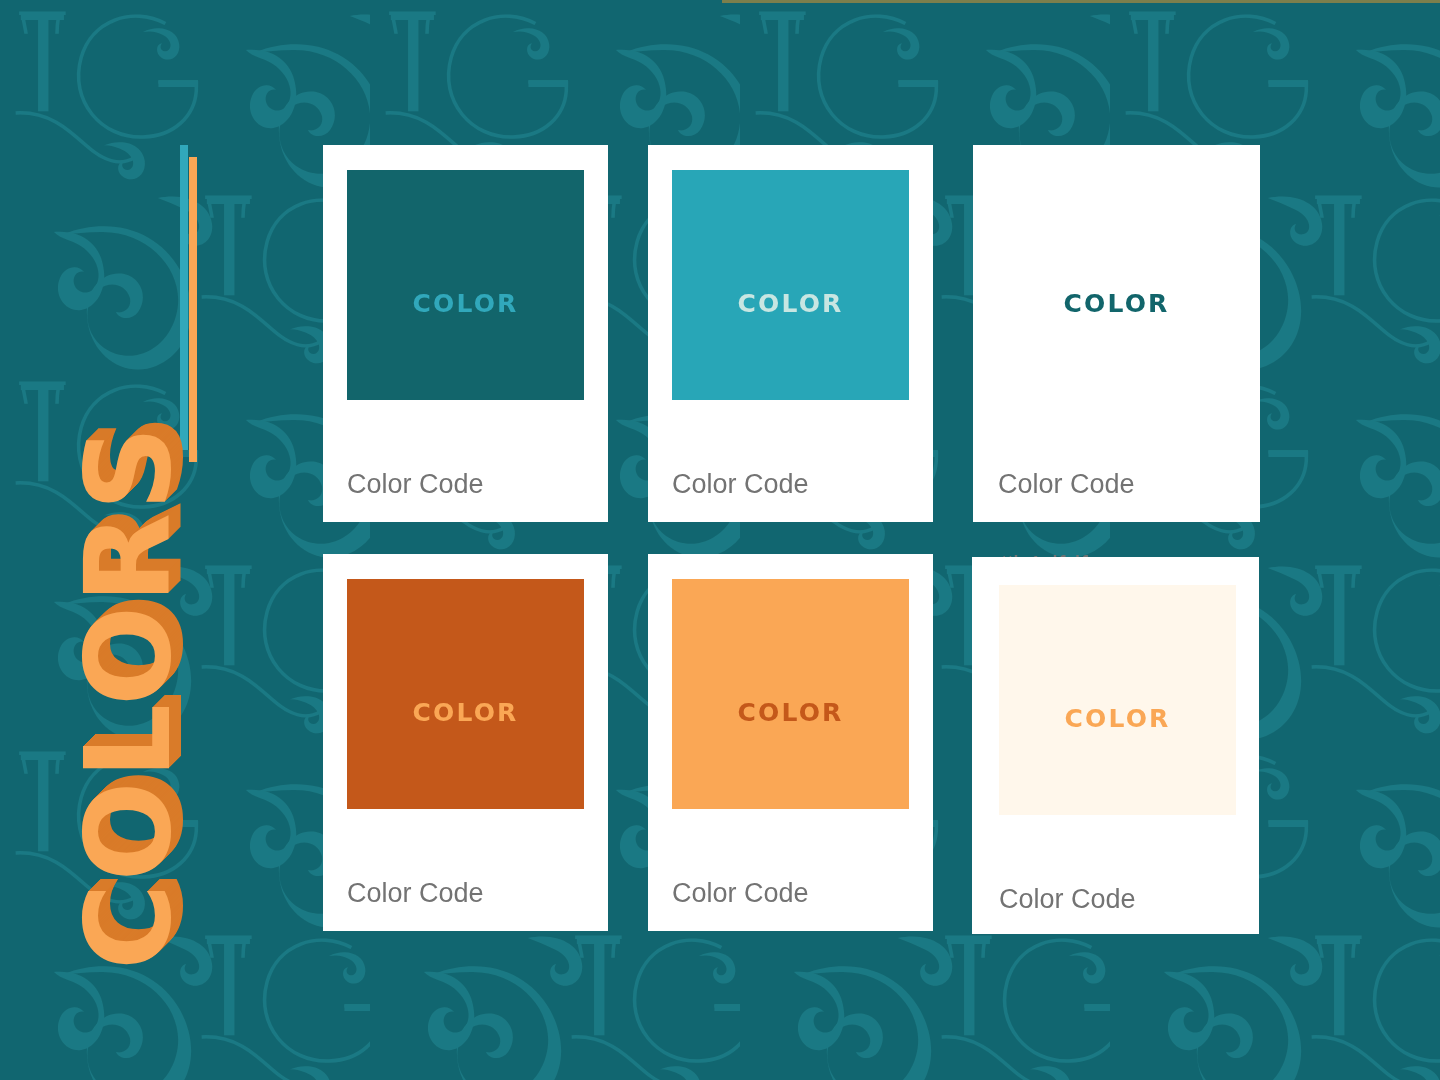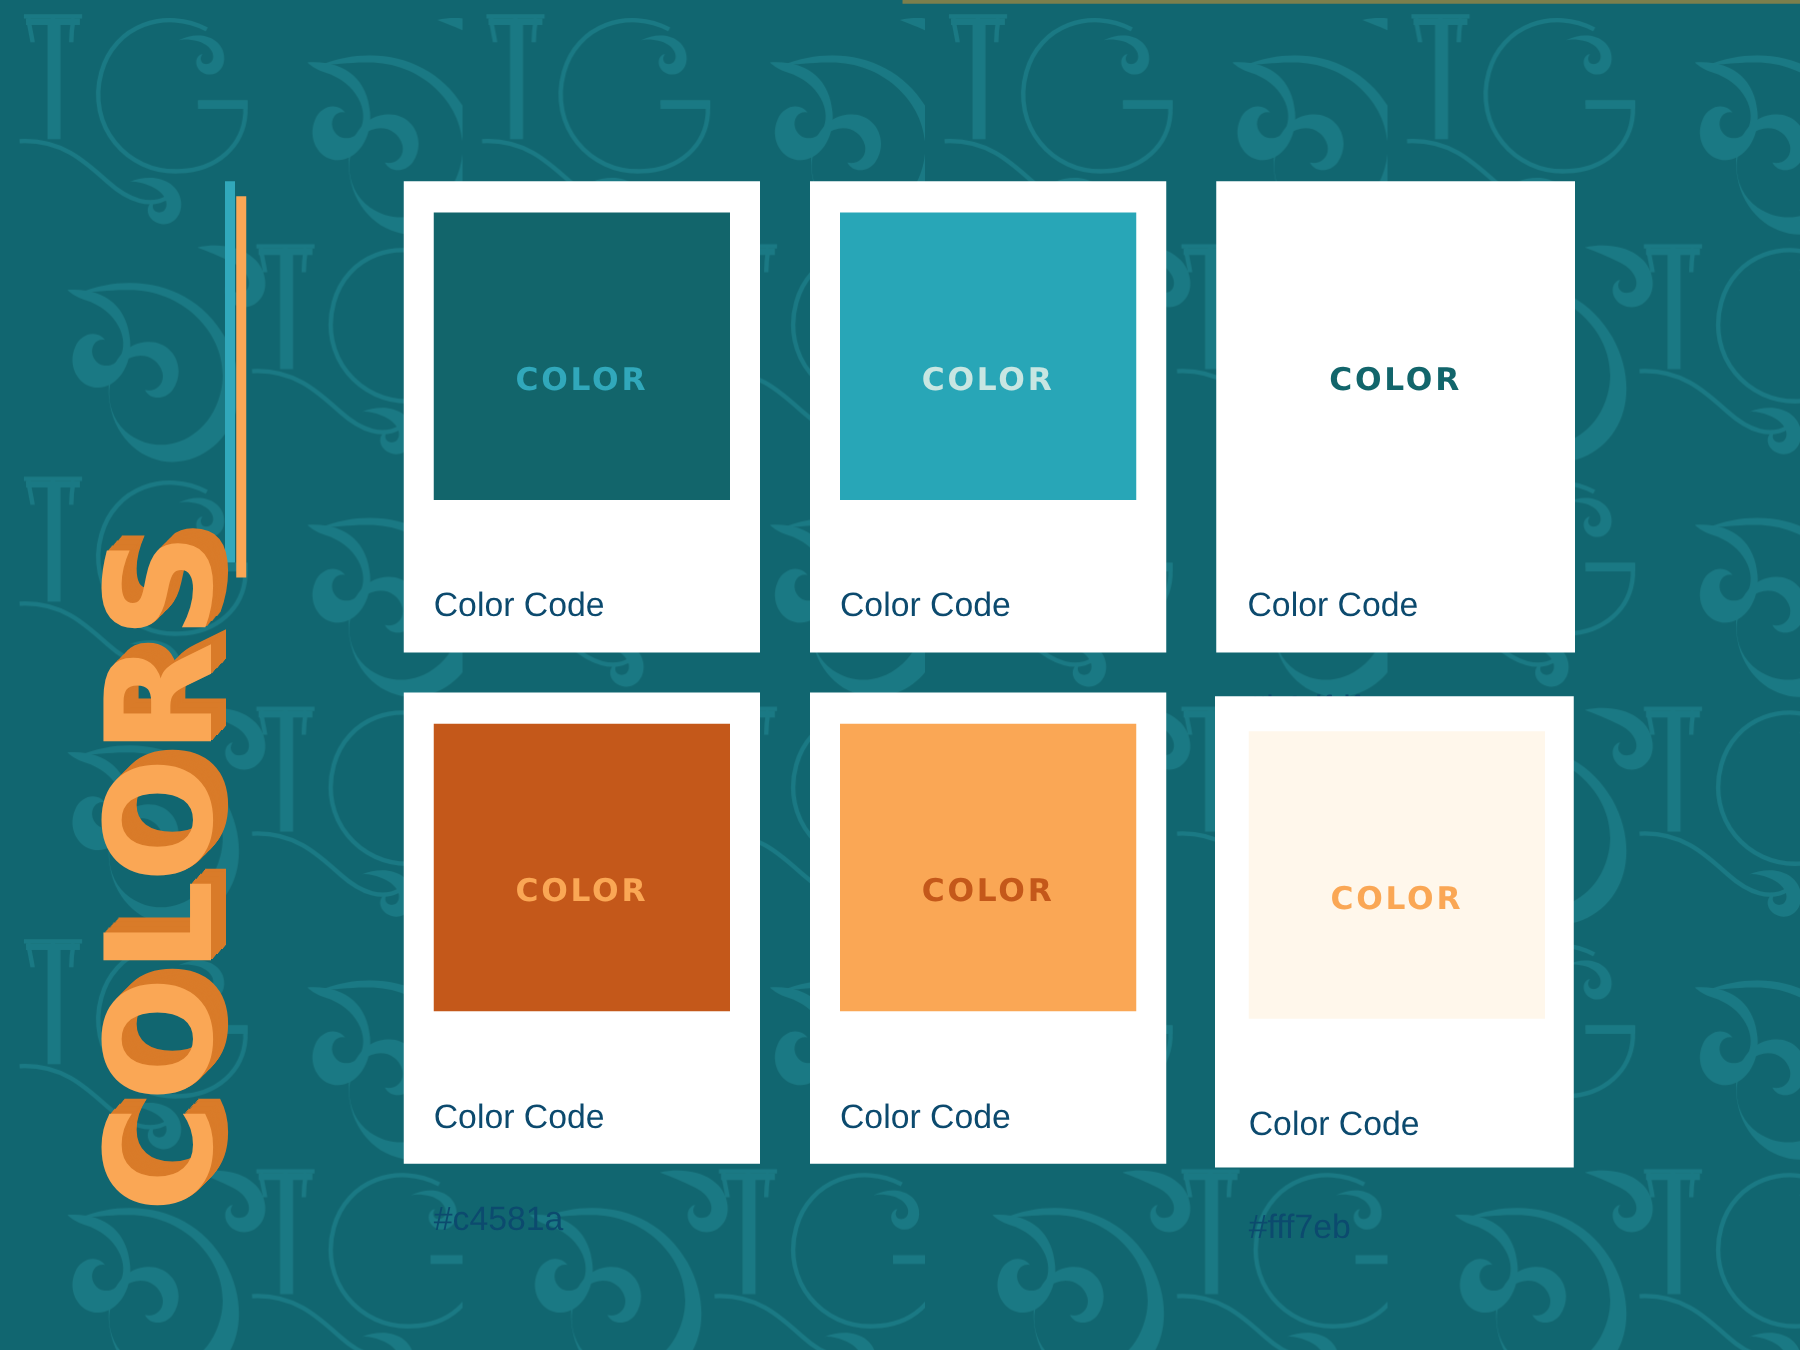--- a/index.html
+++ b/index.html
@@ -117,21 +117,21 @@
     font-size: 25px;
     letter-spacing: 2.2px;
     margin-top: 36px;
   }
   .card-caption {
     position: absolute;
     font-family: "Liberation Sans", sans-serif;
     font-weight: 400;
     font-size: 27px;
     line-height: 41px;
-    color: #0c4a6e;
+    color: #737373;
     white-space: pre-line;
   }
   .caption-line {
     display: block;
   }
 </style>
 </head>
 <body>
 
 <div id="slide">
@@ -230,36 +230,34 @@
       <span class="caption-line">#b1dfdf</span>
     </div>
   </div>
 
   <div class="card" style="left:323px; top:554px; width:285px; height:377px;">
     <div class="swatch" style="left:24px; top:25px; width:237px; height:230px; background:#c4581a;">
       <span class="swatch-label" style="color:#faa755;">COLOR</span>
     </div>
     <div class="card-caption" style="left:24px; top:278px; width:240px;">
       <span class="caption-line">Color Code</span>
-      <span class="caption-line">#c4581a</span>
     </div>
   </div>
 
   <div class="card" style="left:648px; top:554px; width:285px; height:377px;">
     <div class="swatch" style="left:24px; top:25px; width:237px; height:230px; background:#faa755;">
       <span class="swatch-label" style="color:#c4581a;">COLOR</span>
     </div>
     <div class="card-caption" style="left:24px; top:278px; width:240px;">
       <span class="caption-line">Color Code</span>
     </div>
   </div>
 
   <div class="card" style="left:972px; top:557px; width:287px; height:377px;">
     <div class="swatch" style="left:27px; top:28px; width:237px; height:230px; background:#fff7eb;">
       <span class="swatch-label" style="color:#faa755;">COLOR</span>
     </div>
     <div class="card-caption" style="left:27px; top:281px; width:240px;">
       <span class="caption-line">Color Code</span>
-      <span class="caption-line">#fff7eb</span>
     </div>
   </div>
 
 </div>
 
 </body></html>

